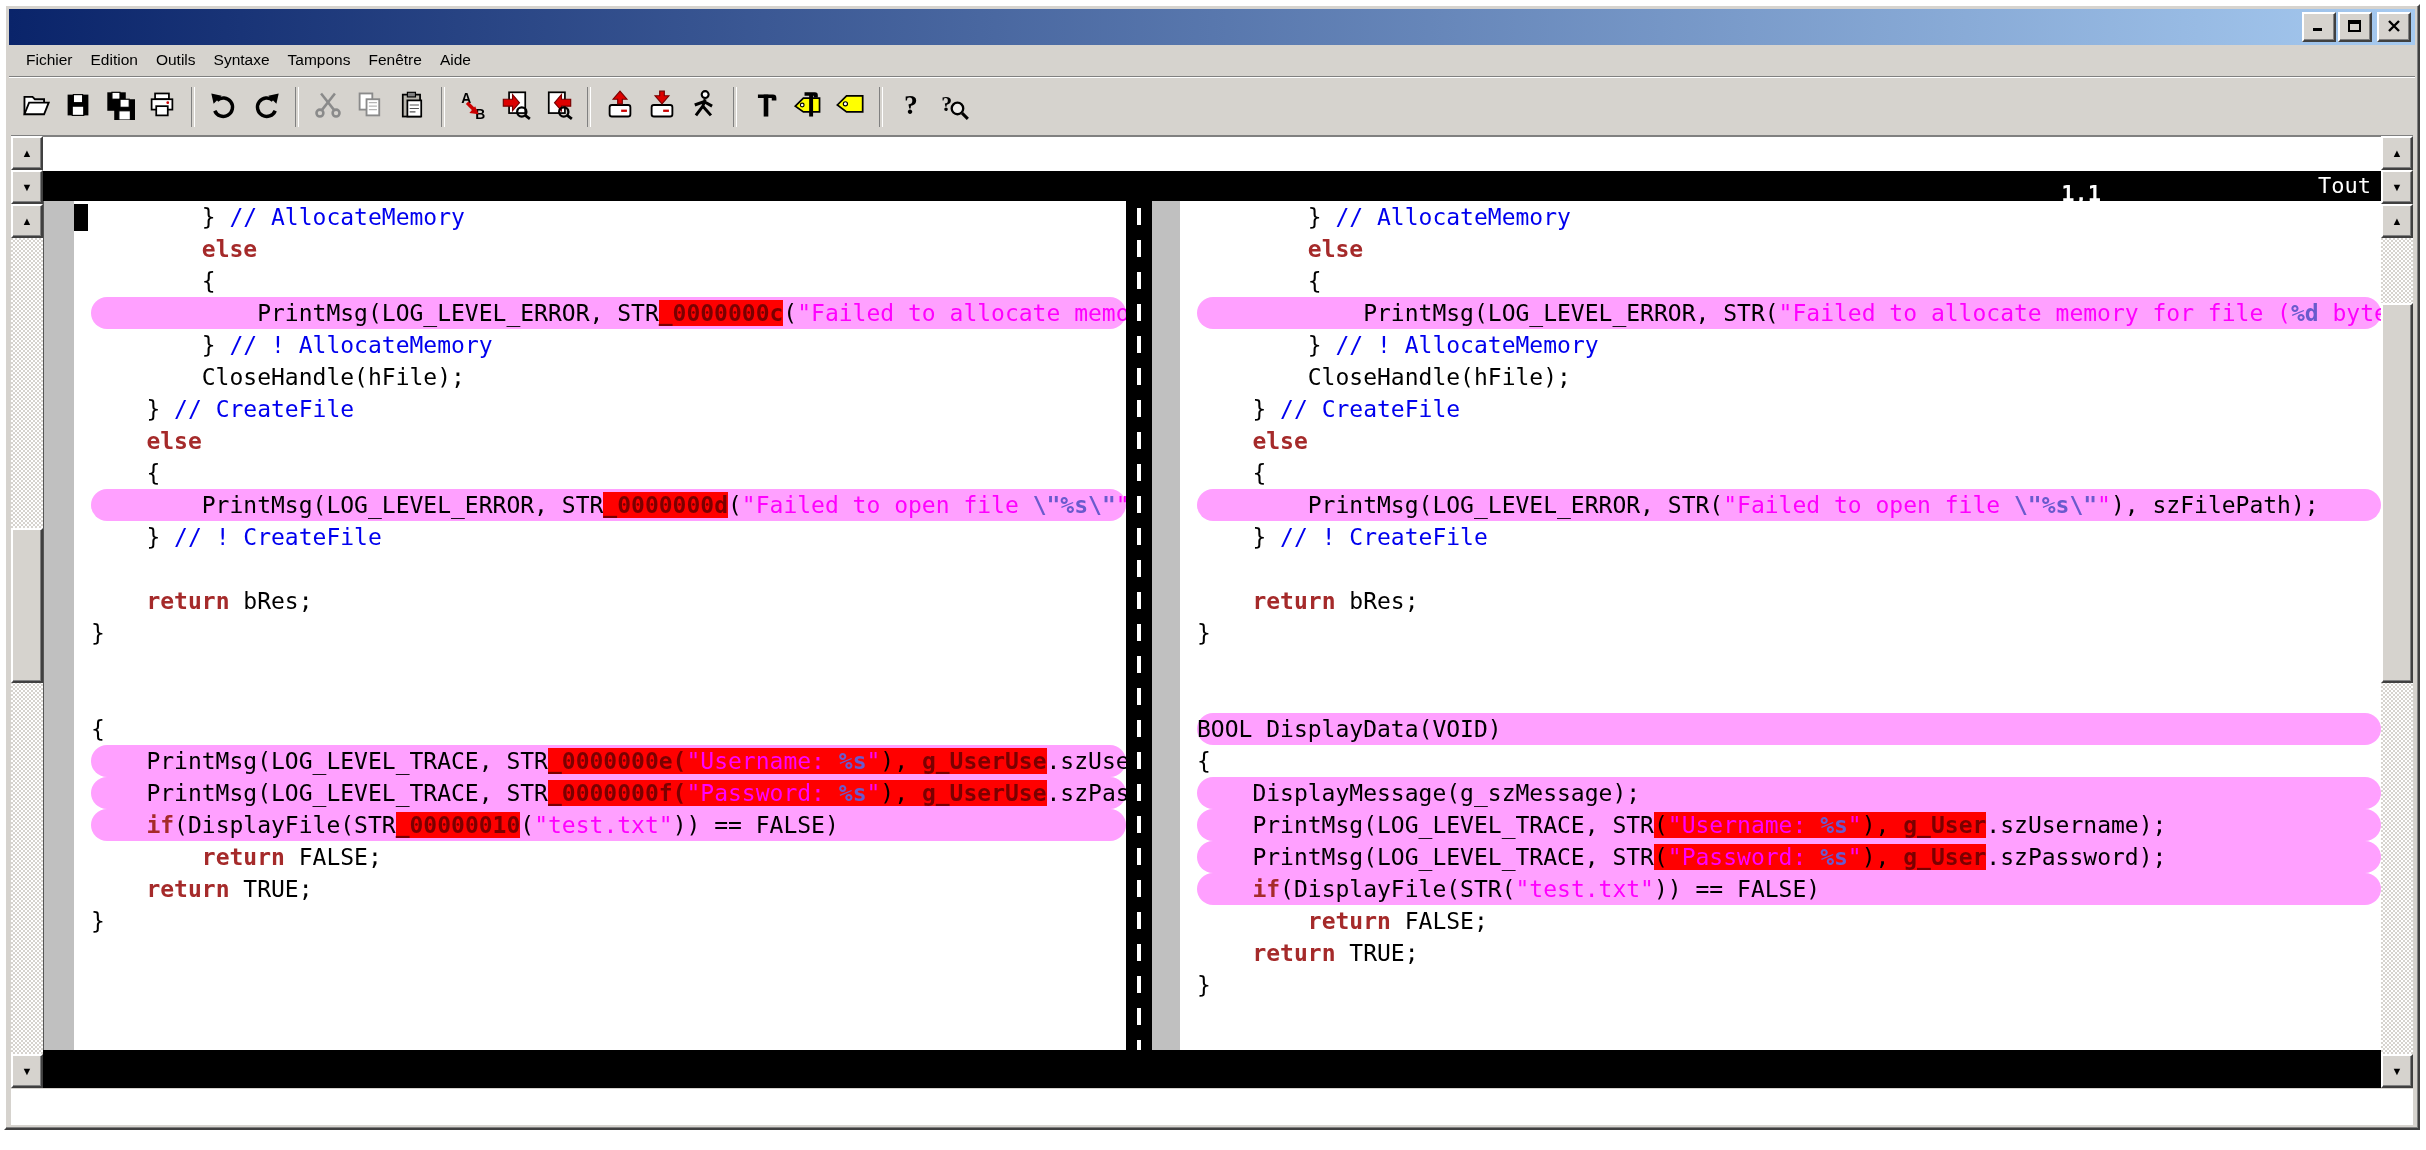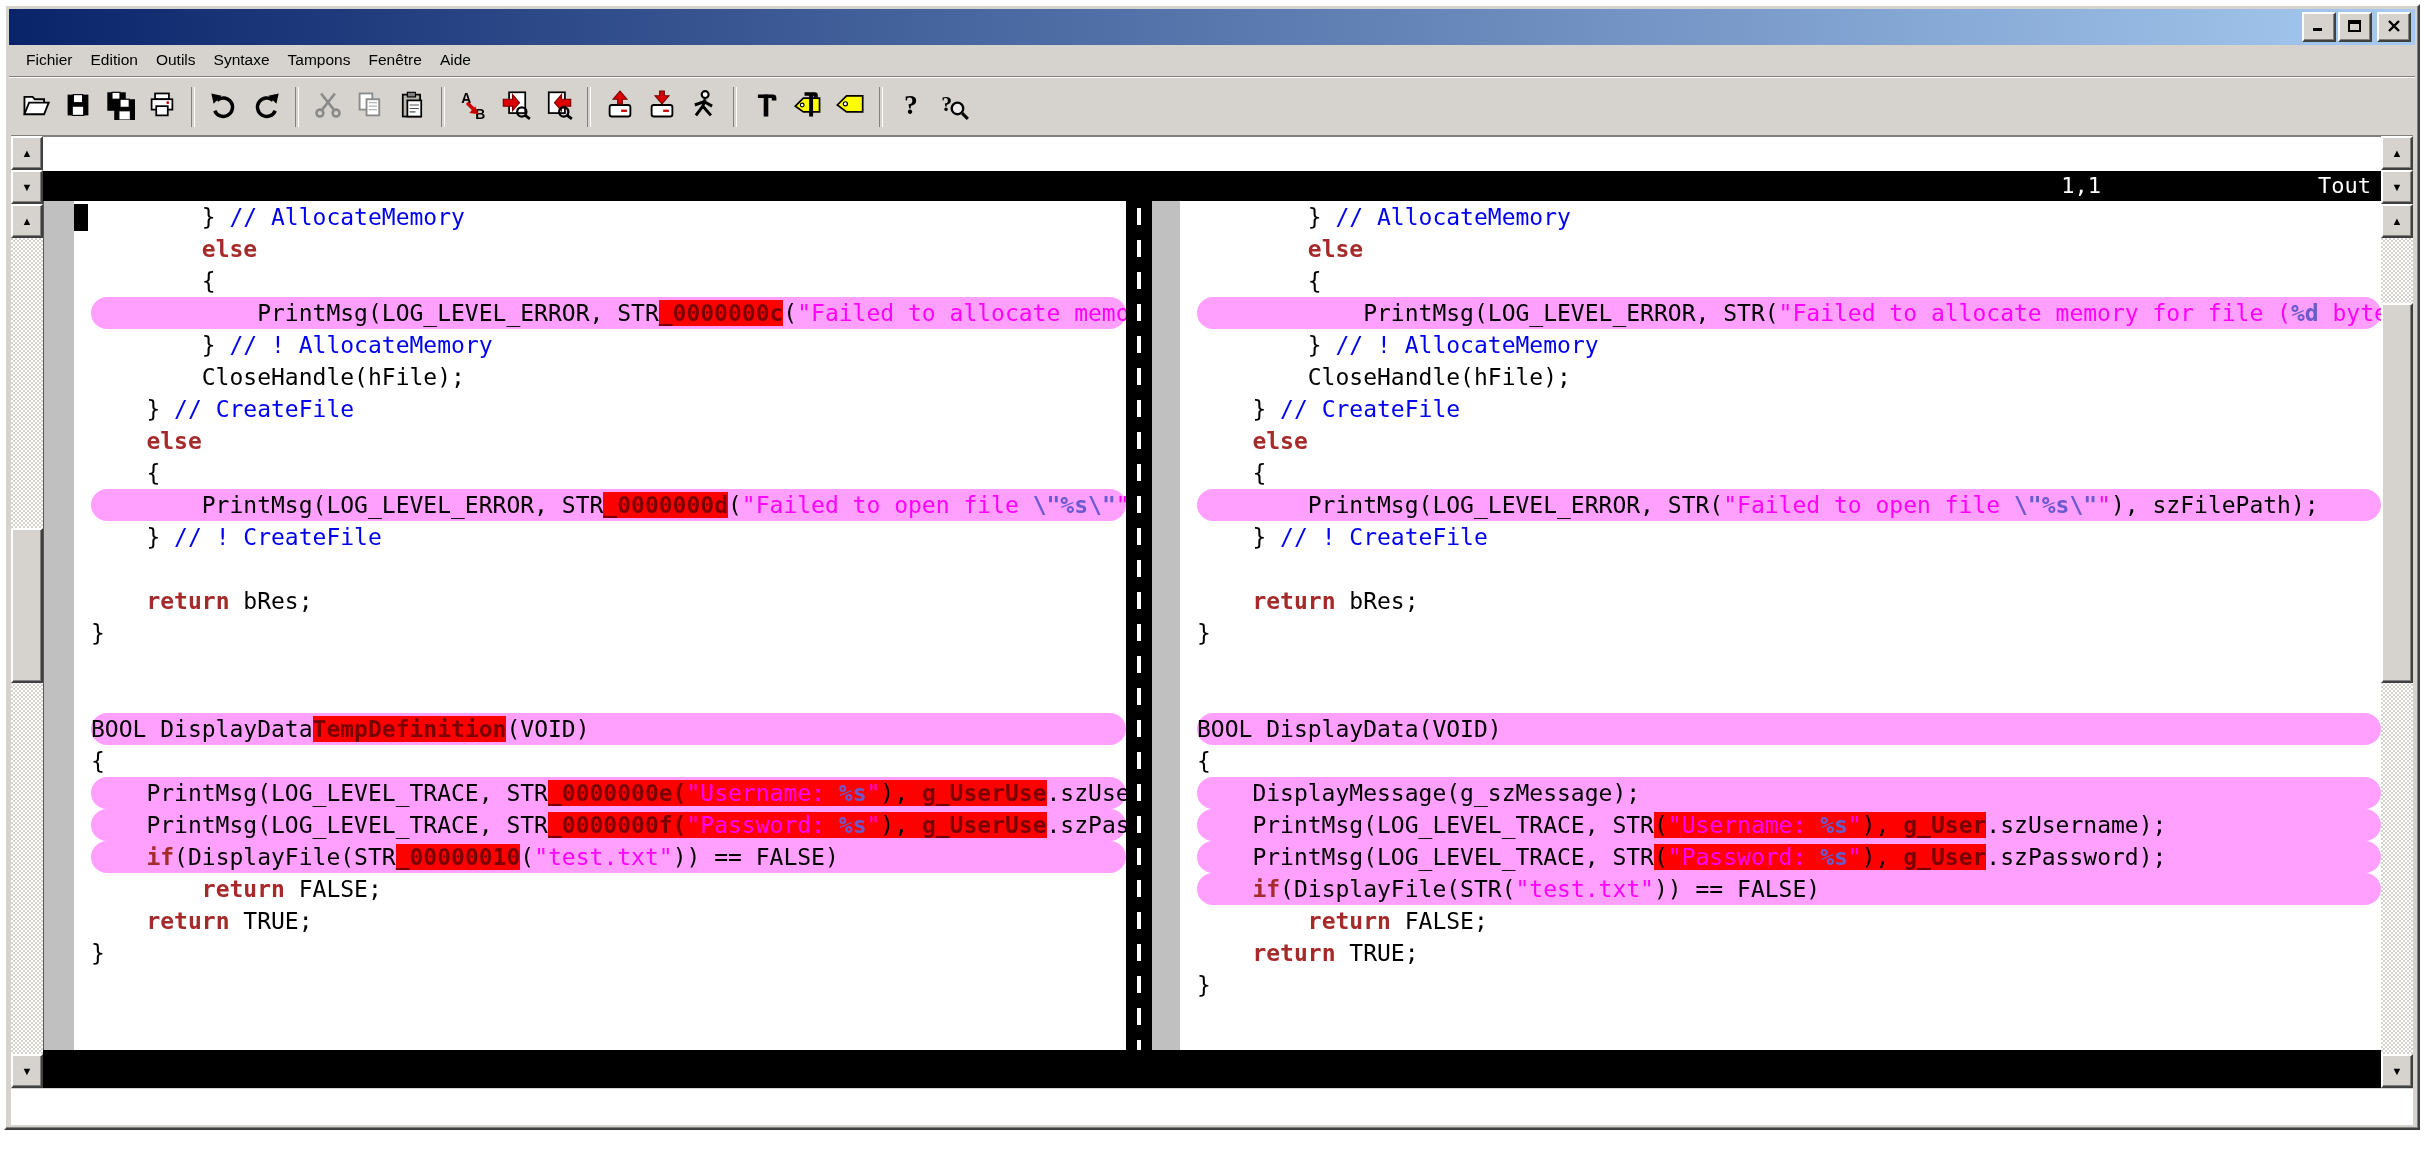--- a/index.html
+++ b/index.html
@@ -37,21 +37,21 @@
   .sc-thumb{position:absolute;left:0;width:100%;background:var(--chrome);
             border:2px solid;border-color:#ffffff #404040 #404040 #ffffff;
             box-shadow:inset -1px -1px 0 #808080;box-sizing:border-box;}
   .ed-main{flex:1 1 auto;display:flex;flex-direction:column;min-width:0;}
   .bufline{flex:0 0 34px;background:#ffffff;border-top:1px solid #808080;
            font-family:"DejaVu Sans Mono",monospace;font-size:23px;line-height:33px;
            color:var(--buf-text);white-space:pre;padding-left:36px;overflow:hidden;}
   .mbe-status{flex:0 0 30px;background:#000000;color:#ffffff;position:relative;
               font-family:"DejaVu Sans Mono",monospace;font-size:22px;line-height:30px;white-space:pre;
               padding-left:5px;overflow:hidden;}
-  .mbe-status .ruler{position:absolute;right:280px;top:0;}
+  .mbe-status .ruler{position:absolute;right:280px;top:8px;font-weight:bold;}
   .mbe-status .scrollpos{position:absolute;right:10px;top:0;text-align:center;}
   .code-row{flex:1 1 auto;display:flex;min-height:0;background:#ffffff;}
   .foldcol{flex:0 0 28px;background:#c0c0c0;}
   .foldcol.left{flex-basis:30px;border-left:1px solid #555;}
   .pane{background:#ffffff;overflow:hidden;position:relative;
         font-family:"DejaVu Sans Mono",monospace;font-size:23px;line-height:32px;}
   .pane.left{flex:0 0 1052px;width:1052px;}
   .pane.right{flex:1 1 auto;}
   .vsep{flex:0 0 26px;background:#000000;display:flex;justify-content:center;}
   .vsep .dashes{width:4px;height:100%;
@@ -300,21 +300,20 @@
               <div class="cl"><span class="s-p">    } </span><span class="s-c">// CreateFile</span></div>
               <div class="cl"><span class="s-p">    </span><span class="s-k">else</span></div>
               <div class="cl"><span class="s-p">    {</span></div>
               <div class="cl chg"><span class="s-p">        PrintMsg(LOG_LEVEL_ERROR, STR</span><span class="s-rk">_0000000d</span><span class="s-p">(</span><span class="s-s">"Failed to open file </span><span class="s-x">\"%s\"</span><span class="s-s">"</span><span class="s-p">)</span></div>
               <div class="cl"><span class="s-p">    } </span><span class="s-c">// ! CreateFile</span></div>
               <div class="cl"></div>
               <div class="cl"><span class="s-p">    </span><span class="s-k">return</span><span class="s-p"> bRes;</span></div>
               <div class="cl"><span class="s-p">}</span></div>
               <div class="cl"></div>
               <div class="cl"></div>
-              <div class="cl chg"><span class="s-p">BOOL DisplayData</span><span class="s-rk">TempDefinition</span><span class="s-p">(VOID)</span></div>
               <div class="cl"><span class="s-p">{</span></div>
               <div class="cl chg"><span class="s-p">    PrintMsg(LOG_LEVEL_TRACE, STR</span><span class="s-rk">_0000000e(</span><span class="s-rs">"Username: </span><span class="s-rx">%s</span><span class="s-rs">"</span><span class="s-rp">), </span><span class="s-rk">g_UserUse</span><span class="s-p">.szUser</span></div>
               <div class="cl chg"><span class="s-p">    PrintMsg(LOG_LEVEL_TRACE, STR</span><span class="s-rk">_0000000f(</span><span class="s-rs">"Password: </span><span class="s-rx">%s</span><span class="s-rs">"</span><span class="s-rp">), </span><span class="s-rk">g_UserUse</span><span class="s-p">.szPass</span></div>
               <div class="cl chg"><span class="s-p">    </span><span class="s-k">if</span><span class="s-p">(DisplayFile(STR</span><span class="s-rk">_00000010</span><span class="s-p">(</span><span class="s-s">"test.txt"</span><span class="s-p">)) == FALSE)</span></div>
               <div class="cl"><span class="s-p">        </span><span class="s-k">return</span><span class="s-p"> FALSE;</span></div>
               <div class="cl"><span class="s-p">    </span><span class="s-k">return</span><span class="s-p"> TRUE;</span></div>
               <div class="cl"><span class="s-p">}</span></div>
             </div>
           <div class="vsep">
             <div class="dashes"></div>

